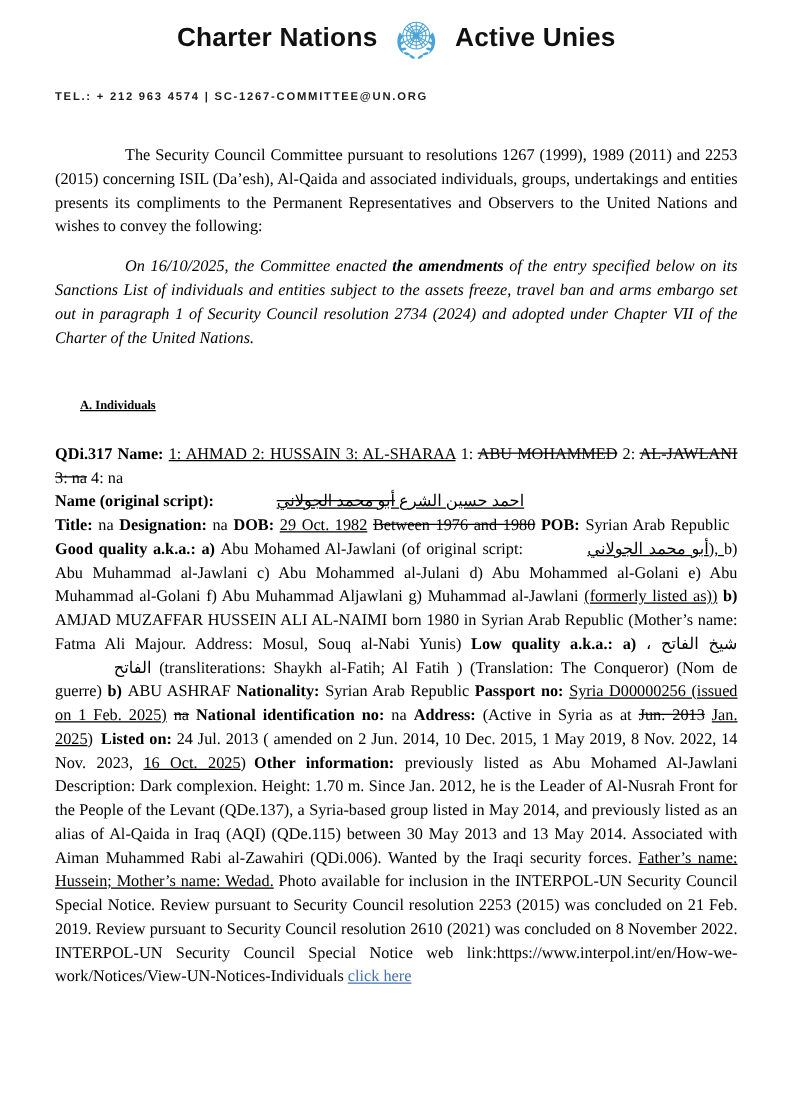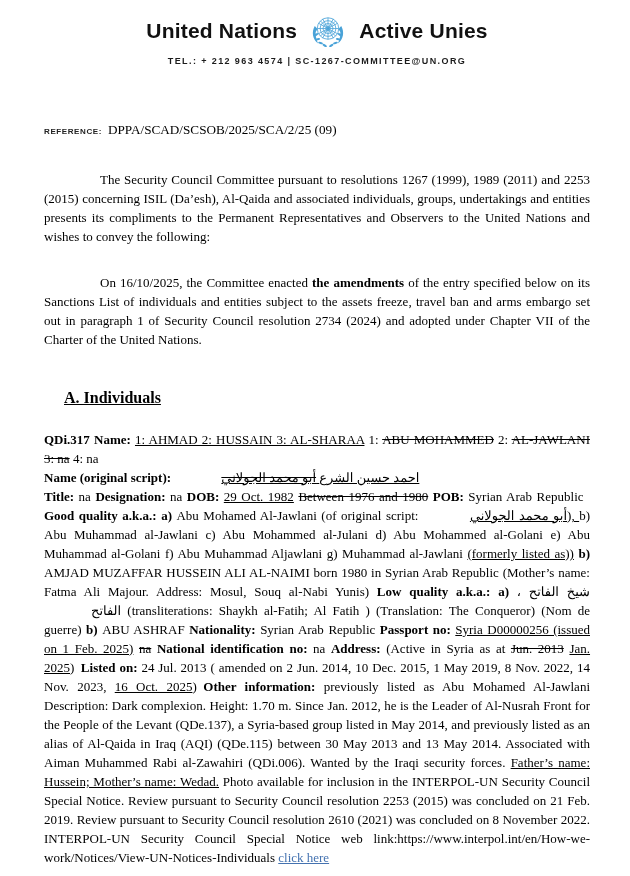--- a/index.html
+++ b/index.html
@@ -7,54 +7,54 @@
        font-family:"Liberation Serif", serif;color:#000;}
   .page{box-sizing:border-box;width:630px;height:876px;padding:8px 40px 0 44px;}
 
   
   .masthead{display:flex;align-items:center;justify-content:center;gap:10px;margin-top:4px;}
   .masthead .wordmark{font-family:"Liberation Sans", sans-serif;font-weight:bold;
        font-size:21px;letter-spacing:.2px;color:#111;}
   .emblem{width:42px;height:38px;}
   .hq-line{margin-top:16px;text-align:center;font-family:"Liberation Sans", sans-serif;
        font-size:9px;font-weight:700;letter-spacing:1.4px;color:#1c1c1c;}
-  .tel-line{margin-top:6px;text-align:center;font-family:"Liberation Sans", sans-serif;
+  .tel-line{margin-top:22px;font-family:"Liberation Sans", sans-serif;
        font-size:9px;font-weight:700;letter-spacing:1.4px;color:#1c1c1c;}
 
   
   .ref-line{margin-top:54px;}
   .ref-label{font-family:"Liberation Sans", sans-serif;font-size:8px;font-weight:700;
        letter-spacing:.6px;color:#222;margin-right:6px;}
   .ref-value{font-size:13.2px;}
 
   
   .body-para{font-size:13px;line-height:19px;text-align:justify;margin:0;}
   .indent{text-indent:56px;}
   .p-intro{margin-top:32px;}
-  .p-amend{margin-top:27px;}
-  .section-heading{margin:40px 0 0 20px;font-size:16px;font-weight:bold;
+  .p-amend{margin-top:13px;font-style:italic;}
+  .section-heading{margin:40px 0 0 20px;font-size:10px;font-weight:bold;
        text-decoration:underline;}
   .p-entry{margin-top:23px;}
 
   
   .seg-b{font-weight:bold;}
   .seg-u{text-decoration:underline;}
   .seg-s{text-decoration:line-through;}
   .seg-u.seg-s{text-decoration:underline line-through;}
   .seg-a{direction:rtl;unicode-bidi:isolate;margin-left:47px;}
   .seg-lk{color:var(--link,#4472b0);text-decoration:underline;cursor:pointer;}
 </style>
 </head>
 <body>
 
 <div class="page">
 
   <header>
     <div class="masthead">
-      <span class="wordmark">United Nations</span>
+      <span class="wordmark">Charter Nations</span>
       <svg class="emblem" viewBox="0 0 100 92" aria-hidden="true">
         <g fill="none" stroke="var(--emblem,#4aa3d8)" stroke-width="2">
           <circle cx="50" cy="40" r="26"></circle>
           <circle cx="50" cy="40" r="19"></circle>
           <circle cx="50" cy="40" r="12"></circle>
           <circle cx="50" cy="40" r="5"></circle>
           <path d="M24 40 H76 M50 14 V66 M31.6 21.6 L68.4 58.4 M68.4 21.6 L31.6 58.4 M37 16.5 L63 63.5 M63 16.5 L37 63.5 M26.5 27 L73.5 53 M73.5 27 L26.5 53"></path>
         </g>
         <g fill="var(--emblem,#4aa3d8)" stroke="none">
           <path d="M18 34 C10 48 12 66 26 76 C20 64 18 50 22 38 Z"></path>
@@ -69,23 +69,20 @@
           <ellipse cx="75" cy="66" rx="6" ry="2.6" transform="rotate(10 75 66)"></ellipse>
           <ellipse cx="68" cy="75" rx="6" ry="2.6" transform="rotate(-15 68 75)"></ellipse>
           <ellipse cx="58" cy="81" rx="6" ry="2.6" transform="rotate(-30 58 81)"></ellipse>
         </g>
       </svg>
       <span class="wordmark">Active Unies</span>
     </div>
     <div class="tel-line">TEL.: + 212 963 4574 | SC-1267-COMMITTEE@UN.ORG</div>
   </header>
 
-  <div class="ref-line">
-    <span class="ref-label">REFERENCE:</span><span class="ref-value">DPPA/SCAD/SCSOB/2025/SCA/2/25 (09)</span>
-  </div>
 
   <p class="body-para indent p-intro">The Security Council Committee pursuant to resolutions 1267 (1999), 1989 (2011) and 2253 (2015) concerning ISIL (Da’esh), Al-Qaida and associated individuals, groups, undertakings and entities presents its compliments to the Permanent Representatives and Observers to the United Nations and wishes to convey the following:</p>
 
   <p class="body-para indent p-amend"><span>On 16/10/2025, the Committee enacted </span><span class="seg-b">the amendments</span><span> of the entry specified below on its Sanctions List of individuals and entities subject to the assets freeze, travel ban and arms embargo set out in paragraph 1 of Security Council resolution 2734 (2024) and adopted under Chapter VII of the Charter of the United Nations.</span></p>
 
   <h3 class="section-heading">A. Individuals</h3>
 
   <p class="body-para p-entry"><span class="seg-b">QDi.317 Name: </span><span class="seg-u">1: AHMAD 2: HUSSAIN 3: AL-SHARAA</span><span> 1: </span><span class="seg-s">ABU MOHAMMED</span><span> 2: </span><span class="seg-s">AL-JAWLANI</span><span> </span><span class="seg-s">3: na</span><span> 4: na</span><br><span class="seg-b">Name (original script): </span><span class="seg-a"><span class="seg-u">احمد حسين الشرع</span><span class="seg-u"> </span><span class="seg-u seg-s">أبو محمد الجولاني</span></span><br><span class="seg-b">Title: </span><span>na </span><span class="seg-b">Designation: </span><span>na </span><span class="seg-b">DOB: </span><span class="seg-u">29 Oct. 1982</span><span> </span><span class="seg-s">Between 1976 and 1980</span><span> </span><span class="seg-b">POB: </span><span>Syrian Arab Republic </span><span class="seg-b">Good quality a.k.a.: a) </span><span>Abu Mohamed Al-Jawlani (of original script: </span><span class="seg-a seg-u"><span>أبو محمد الجولاني</span></span><span class="seg-u">), </span><span>b) Abu Muhammad al-Jawlani c) Abu Mohammed al-Julani d) Abu Mohammed al-Golani e) Abu Muhammad al-Golani f) Abu Muhammad Aljawlani g) Muhammad al-Jawlani </span><span class="seg-u">(formerly listed as))</span><span> </span><span class="seg-b">b) </span><span>AMJAD MUZAFFAR HUSSEIN ALI AL-NAIMI born 1980 in Syrian Arab Republic (Mother’s name: Fatma Ali Majour. Address: Mosul, Souq al-Nabi Yunis) </span><span class="seg-b">Low quality a.k.a.: a) </span><span class="seg-a"><span>شيخ الفاتح ، الفاتح</span></span><span> (transliterations: Shaykh al-Fatih; Al Fatih ) (Translation: The Conqueror) (Nom de guerre) </span><span class="seg-b">b) </span><span>ABU ASHRAF </span><span class="seg-b">Nationality: </span><span>Syrian Arab Republic </span><span class="seg-b">Passport no: </span><span class="seg-u">Syria D00000256 (issued on 1 Feb. 2025)</span><span> </span><span class="seg-s">na</span><span> </span><span class="seg-b">National identification no: </span><span>na </span><span class="seg-b">Address: </span><span>(Active in Syria as at </span><span class="seg-s">Jun. 2013</span><span> </span><span class="seg-u">Jan. 2025</span><span>) </span><span class="seg-b">Listed on: </span><span>24 Jul. 2013 ( amended on 2 Jun. 2014, 10 Dec. 2015, 1 May 2019, 8 Nov. 2022, 14 Nov. 2023, </span><span class="seg-u">16 Oct. 2025</span><span>) </span><span class="seg-b">Other information: </span><span>previously listed as Abu Mohamed Al-Jawlani Description: Dark complexion. Height: 1.70 m. Since Jan. 2012, he is the Leader of Al-Nusrah Front for the People of the Levant (QDe.137), a Syria-based group listed in May 2014, and previously listed as an alias of Al-Qaida in Iraq (AQI) (QDe.115) between 30 May 2013 and 13 May 2014. Associated with Aiman Muhammed Rabi al-Zawahiri (QDi.006). Wanted by the Iraqi security forces. </span><span class="seg-u">Father’s name: Hussein; Mother’s name: Wedad.</span><span> Photo available for inclusion in the INTERPOL-UN Security Council Special Notice. Review pursuant to Security Council resolution 2253 (2015) was concluded on 21 Feb. 2019. Review pursuant to Security Council resolution 2610 (2021) was concluded on 8 November 2022. INTERPOL-UN Security Council Special Notice web link:https://www.interpol.int/en/How-we-work/Notices/View-UN-Notices-Individuals </span><span class="seg-lk">click here</span></p>
 
 </div>

